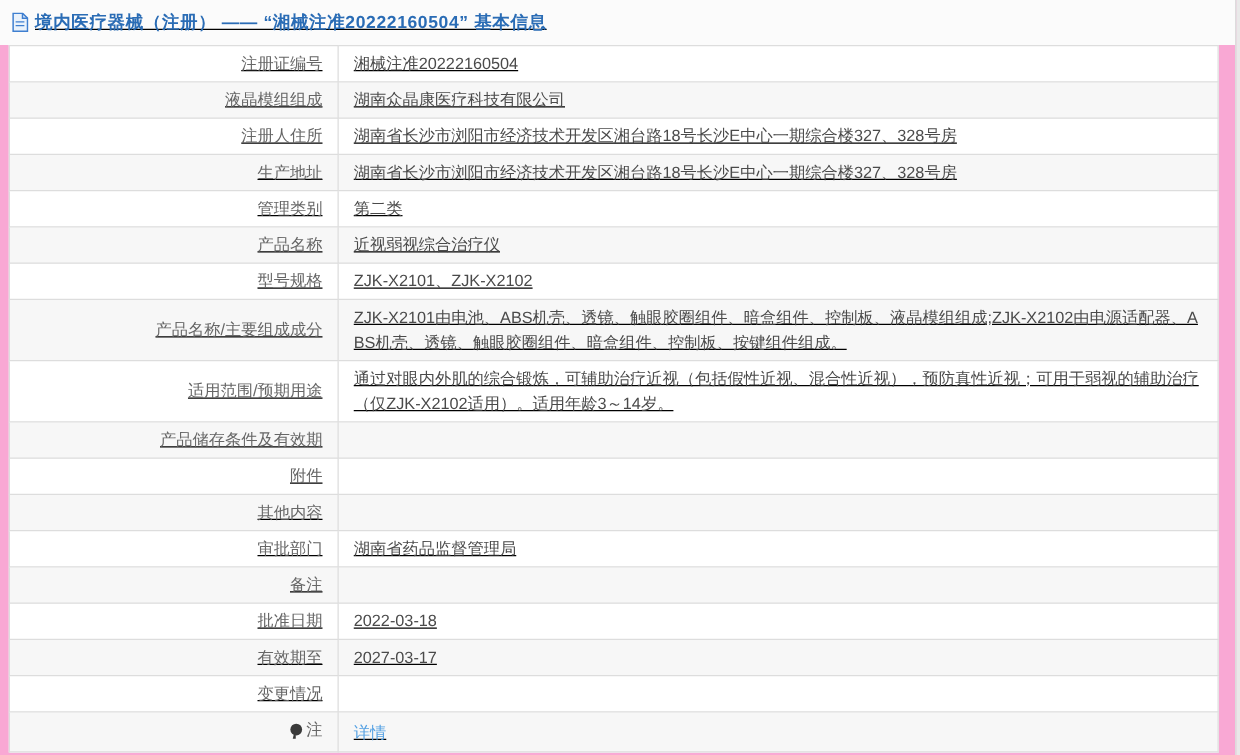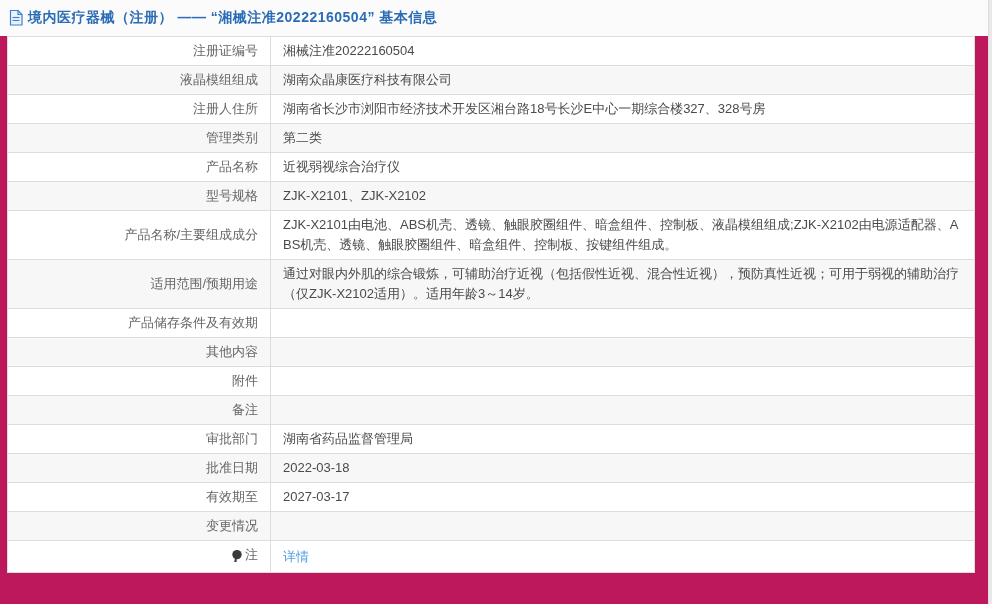--- a/index.html
+++ b/index.html
@@ -5,22 +5,23 @@
   * { margin: 0; padding: 0; box-sizing: border-box; }
   html, body { width: 992px; height: 604px; }
   body {
     font-family: "Liberation Sans", "DejaVu Sans", sans-serif;
     background: #e9e9e9;
     overflow: hidden;
   }
   .content {
     width: 989px;
     height: 604px;
-    background: #be185d;
+    background: #f9a8d4;
     border-right: 1px solid #dcdcdc;
+    text-decoration: underline;
   }
   .page-header {
     height: 36px;
     display: flex;
     align-items: center;
     padding: 0 10px 0 9px;
     background: #fbfbfb;
   }
   .page-header .doc-icon { margin-right: 5px; display: inline-flex; }
   .page-title {
@@ -85,20 +86,24 @@
       </tr>
       <tr>
         <td class="cell-label">液晶模组组成</td>
         <td class="cell-value">湖南众晶康医疗科技有限公司</td>
       </tr>
       <tr>
         <td class="cell-label">注册人住所</td>
         <td class="cell-value">湖南省长沙市浏阳市经济技术开发区湘台路18号长沙E中心一期综合楼327、328号房</td>
       </tr>
       <tr>
+        <td class="cell-label">生产地址</td>
+        <td class="cell-value">湖南省长沙市浏阳市经济技术开发区湘台路18号长沙E中心一期综合楼327、328号房</td>
+      </tr>
+      <tr>
         <td class="cell-label">管理类别</td>
         <td class="cell-value">第二类</td>
       </tr>
       <tr>
         <td class="cell-label">产品名称</td>
         <td class="cell-value">近视弱视综合治疗仪</td>
       </tr>
       <tr>
         <td class="cell-label">型号规格</td>
         <td class="cell-value">ZJK-X2101、ZJK-X2102</td>
@@ -109,34 +114,34 @@
       </tr>
       <tr>
         <td class="cell-label">适用范围/预期用途</td>
         <td class="cell-value">通过对眼内外肌的综合锻炼，可辅助治疗近视（包括假性近视、混合性近视），预防真性近视；可用于弱视的辅助治疗（仅ZJK-X2102适用）。适用年龄3～14岁。</td>
       </tr>
       <tr>
         <td class="cell-label">产品储存条件及有效期</td>
         <td class="cell-value"></td>
       </tr>
       <tr>
-        <td class="cell-label">其他内容</td>
-        <td class="cell-value"></td>
-      </tr>
-      <tr>
         <td class="cell-label">附件</td>
         <td class="cell-value"></td>
       </tr>
       <tr>
-        <td class="cell-label">备注</td>
+        <td class="cell-label">其他内容</td>
         <td class="cell-value"></td>
       </tr>
       <tr>
         <td class="cell-label">审批部门</td>
         <td class="cell-value">湖南省药品监督管理局</td>
+      </tr>
+      <tr>
+        <td class="cell-label">备注</td>
+        <td class="cell-value"></td>
       </tr>
       <tr>
         <td class="cell-label">批准日期</td>
         <td class="cell-value">2022-03-18</td>
       </tr>
       <tr>
         <td class="cell-label">有效期至</td>
         <td class="cell-value">2027-03-17</td>
       </tr>
       <tr>

